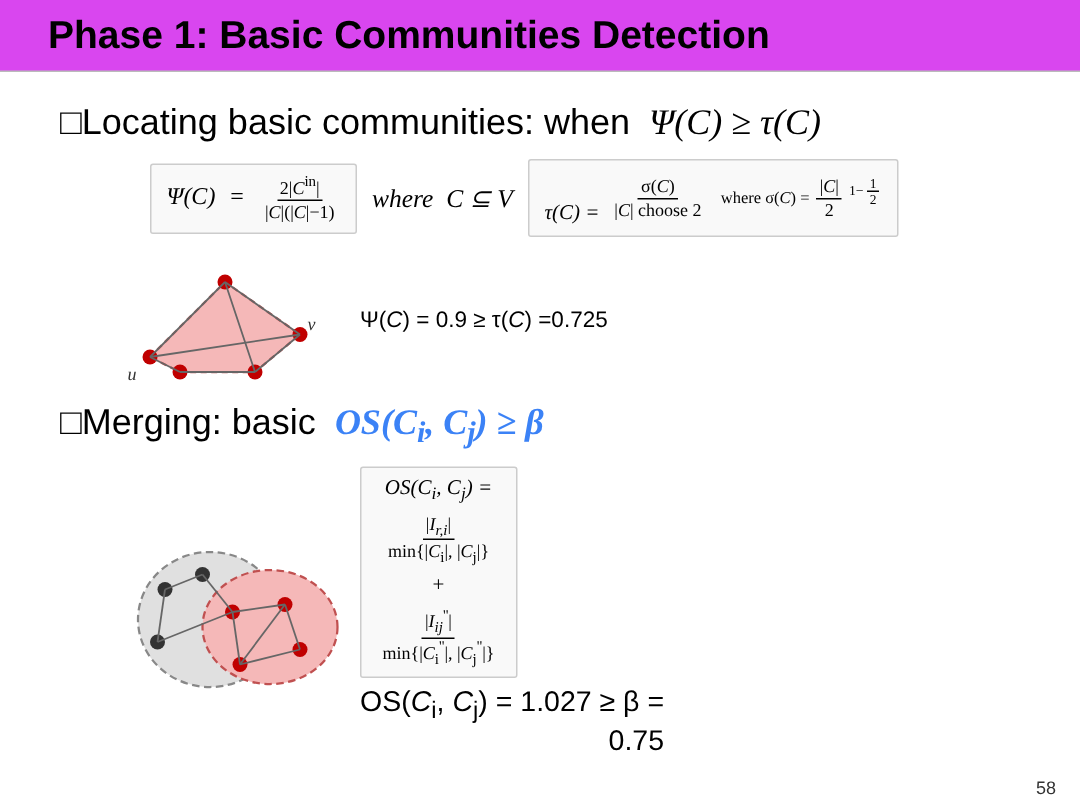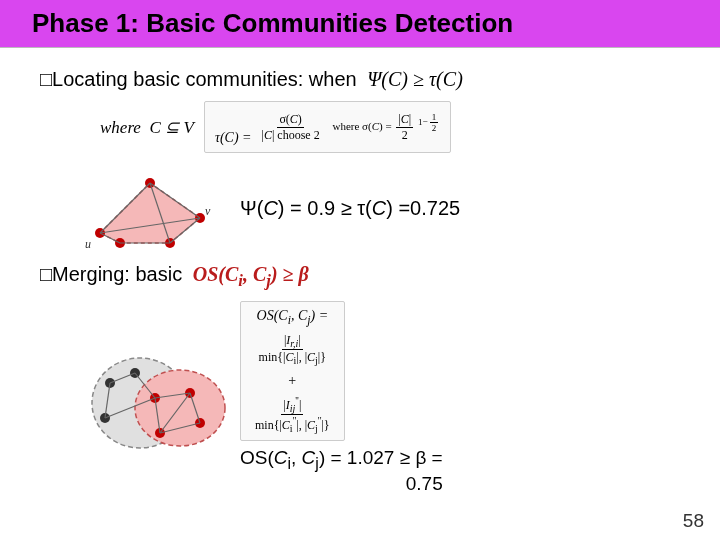--- a/index.html
+++ b/index.html
@@ -19,21 +19,21 @@
       font-weight: bold;
       font-family: Arial, sans-serif;
       border-bottom: 1px solid #bbb;
     }
 
     .content {
       padding: 20px 40px;
     }
 
     .bullet-point {
-      font-size: 20px;
+      font-size: 24px;
       margin-bottom: 10px;
       font-family: Arial, sans-serif;
     }
 
     .formula-row {
       display: flex;
       align-items: center;
       margin: 10px 0 10px 60px;
       gap: 10px;
     }
@@ -51,21 +51,21 @@
     .graph2-area {
       position: relative;
       width: 150px;
       height: 120px;
     }
 
     .page-num {
       position: absolute;
       bottom: 8px;
       right: 16px;
-      font-size: 19px;
+      font-size: 12px;
       font-family: Arial, sans-serif;
       color: #333;
     }
     .frac {
       display: inline-flex;
       flex-direction: column;
       align-items: center;
       vertical-align: middle;
       font-size: 12px;
       margin: 0 2px;
@@ -109,20 +109,28 @@
 
   <div class="bullet-point">
     <span>□Locating basic communities: when</span>
     <span style="font-family:'Times New Roman',serif; font-style:italic;">
       &nbsp;Ψ(<i>C</i>) ≥ τ(<i>C</i>)
     </span>
   </div>
 
   <div class="formula-row">
 
+    <div class="box-formula psi-formula">
+      <span style="font-style:italic;">Ψ(<i>C</i>)</span>
+      <span>&nbsp;=&nbsp;</span>
+      <span class="frac">
+        <span class="num">2|<i>C</i><sup>in</sup>|</span>
+        <span class="den">|<i>C</i>|(|<i>C</i>|−1)</span>
+      </span>
+    </div>
 
     <div style="font-size:17px; font-style:italic;text-align:right;">
       <span>where</span>
       &nbsp;<i>C</i> ⊆ <i>V</i>
     </div>
 
     <div class="box-formula tau-formula">
       <span style="font-style:italic;margin-top:22px;">τ(<i>C</i>) =</span>
       <span class="frac">
         <span class="num">σ(<i>C</i>)</span>
@@ -161,30 +169,30 @@
         <line x1="90" y1="80" x2="40" y2="80" stroke="#666" stroke-width="1.2"></line>
         <line x1="40" y1="80" x2="20" y2="70" stroke="#666" stroke-width="1.2"></line>
         <line x1="20" y1="70" x2="120" y2="55" stroke="#666" stroke-width="1.2"></line>
         <line x1="70" y1="20" x2="90" y2="80" stroke="#666" stroke-width="1.2"></line>
 
         <text x="5" y="85" font-size="12" font-style="italic" fill="#333">u</text>
         <text x="125" y="52" font-size="12" font-style="italic" fill="#333">v</text>
       </svg>
     </div>
 
-    <div style="font-size:20px; margin-left:20px; font-family:Arial,sans-serif;">
+    <div style="font-size:15px; margin-left:20px; font-family:Arial,sans-serif;">
       <span>
         Ψ(<i>C</i>) = 0.9 ≥ τ(<i>C</i>) =0.725
       </span>
     </div>
   </div>
 
   <div class="bullet-point section2">
     <span>□Merging: basic</span>
-    <span style="font-family:'Times New Roman',serif; color:#b91c1c; font-weight:bold; font-style:italic;">
+    <span style="font-family:'Times New Roman',serif; color:#3b82f6; font-weight:bold; font-style:italic;">
       &nbsp;OS(<i>C</i><sub>i</sub>, <i>C</i><sub>j</sub>) ≥ β
     </span>
   </div>
 
   <div style="display:flex; align-items:center; margin-left:40px;">
 
     <div class="graph2-area">
       <svg width="155" height="120" viewBox="0 0 155 120">
 
         <ellipse cx="60" cy="65" rx="48" ry="45" fill="#e0e0e0" stroke="#888" stroke-width="1.5" stroke-dasharray="5,3"></ellipse>

